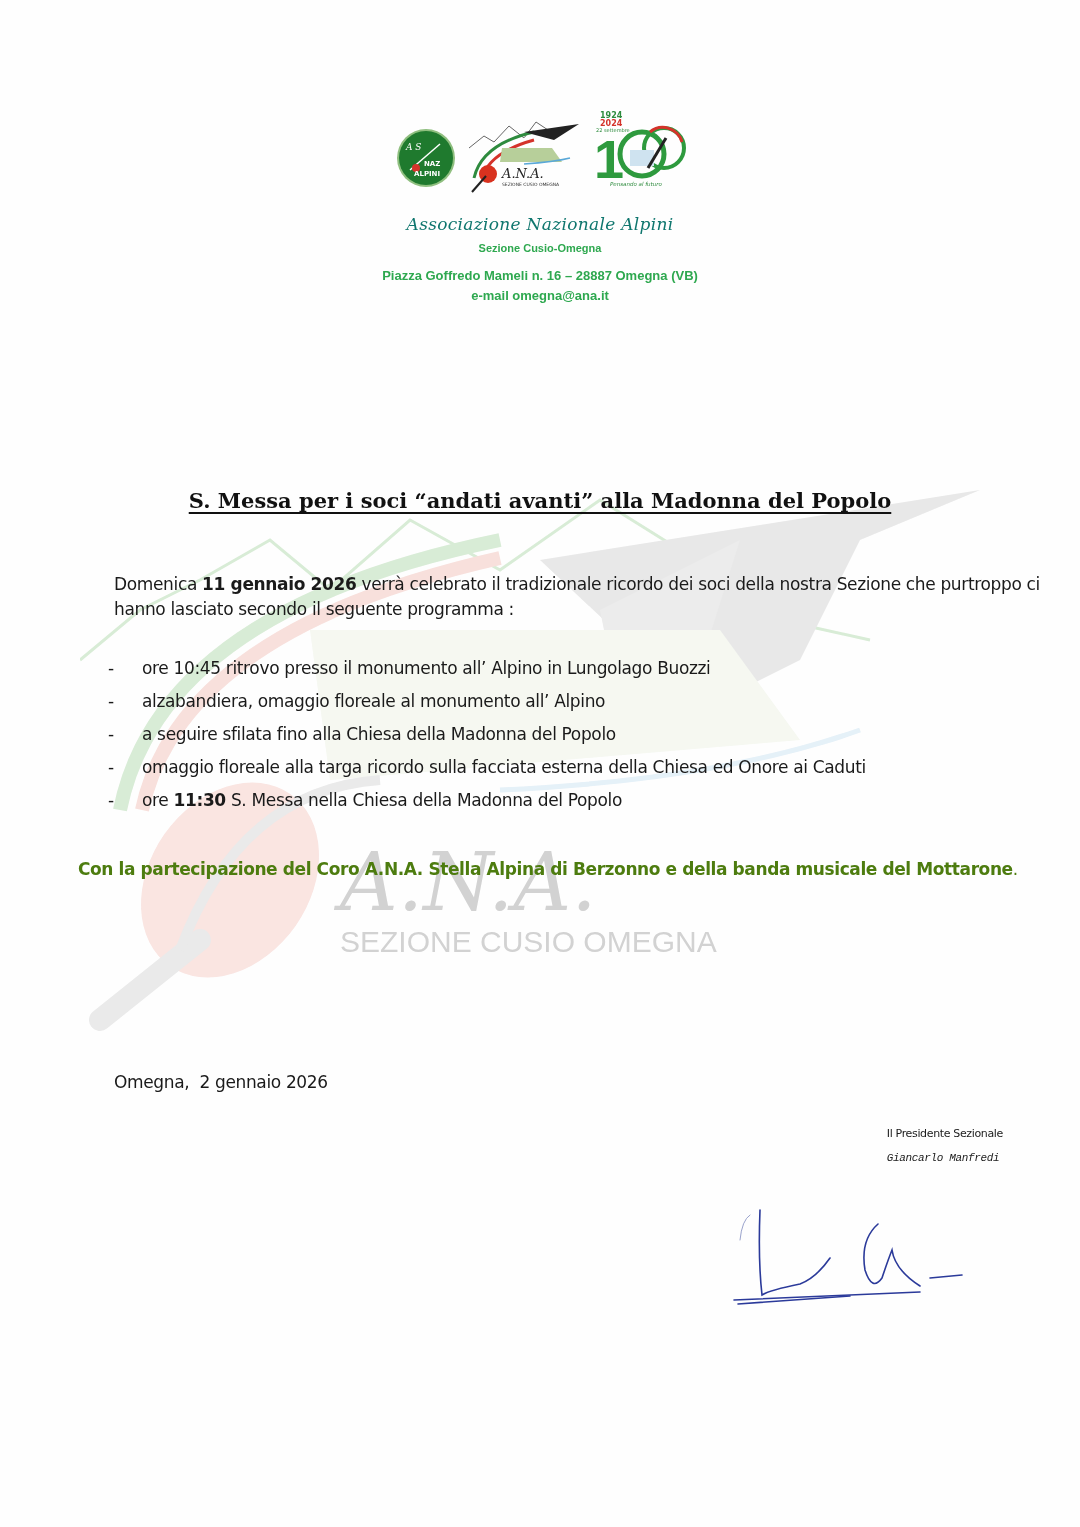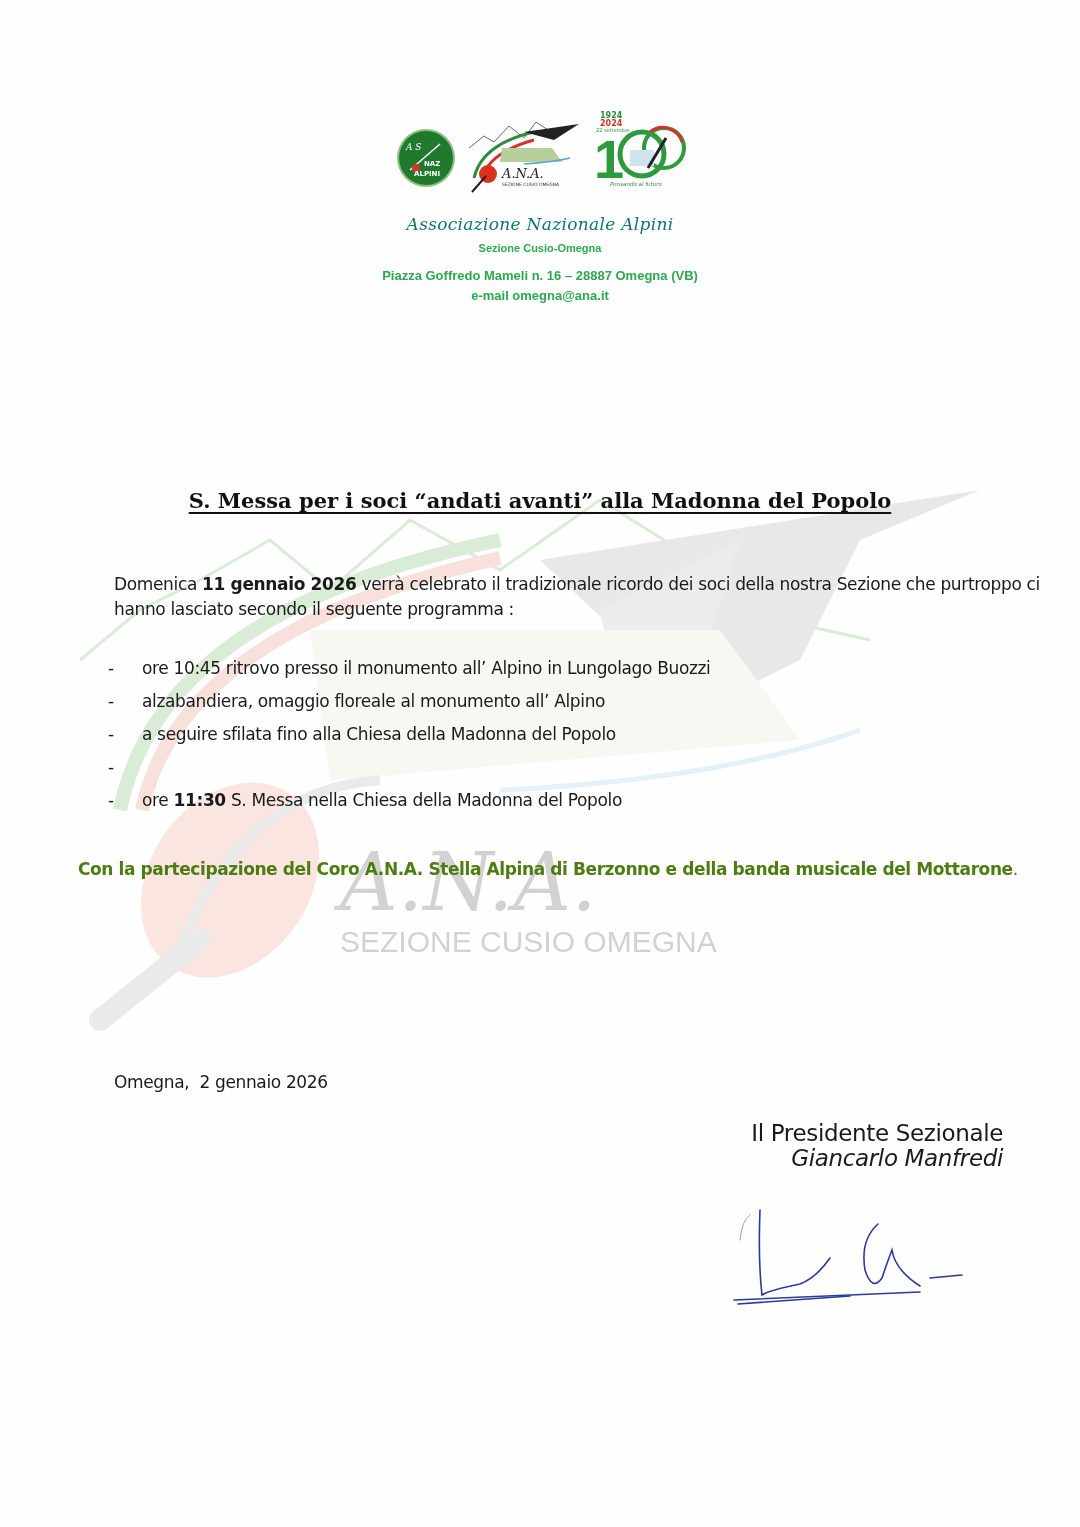--- a/index.html
+++ b/index.html
@@ -61,22 +61,22 @@
 
     .participation {
       position: absolute; top: 852px; left: 78px; width: 940px;
       font-family: "DejaVu Sans", sans-serif; font-weight: bold; font-size: 17px; line-height: 34px;
       letter-spacing: -0.4px; color: #4d7c0f;
     }
     .participation .period { font-weight: normal; }
 
     .place-date { position: absolute; top: 1070px; left: 78px; font-size: 17px; letter-spacing: -0.35px; white-space: pre; }
 
-    .signature-block { position: absolute; top: 1121px; right: 77px; text-align: right; font-size: 23px; line-height: 25px; letter-spacing: -0.35px; }
-    .signature-block .name { font-style: italic; }
+    .signature-block { position: absolute; top: 1121px; right: 77px; text-align: left; font-size: 11px; line-height: 25px; letter-spacing: -0.35px; }
+    .signature-block .name { font-style: italic; font-family: Liberation Mono, monospace; }
 
     .signature { position: absolute; left: 730px; top: 1200px; width: 240px; height: 120px; }
   </style>
 </head>
 <body>
 
 <div class="page">
 
   <div class="logos">
     <svg class="logo logo-ana-naz" viewBox="0 0 60 60">
@@ -153,20 +153,21 @@
     <li>
       <span class="dash">-</span>
       <span class="text"><span>alzabandiera, omaggio floreale al monumento all’ Alpino</span></span>
     </li>
     <li>
       <span class="dash">-</span>
       <span class="text"><span>a seguire sfilata fino alla Chiesa della Madonna del Popolo</span></span>
     </li>
     <li>
       <span class="dash">-</span>
+      <span class="text"><span>omaggio floreale alla targa ricordo sulla facciata esterna della Chiesa ed Onore ai Caduti</span></span>
     </li>
     <li>
       <span class="dash">-</span>
       <span class="text"><span>ore </span><b>11:30</b><span> S. Messa nella Chiesa della Madonna del Popolo</span></span>
     </li>
   </ul>
 
   <div class="participation"><span>Con la partecipazione del Coro A.N.A. Stella Alpina di Berzonno e della banda musicale del Mottarone</span><span class="period">.</span></div>
 
   <div class="body-text place-date">Omegna,  2 gennaio 2026</div>

